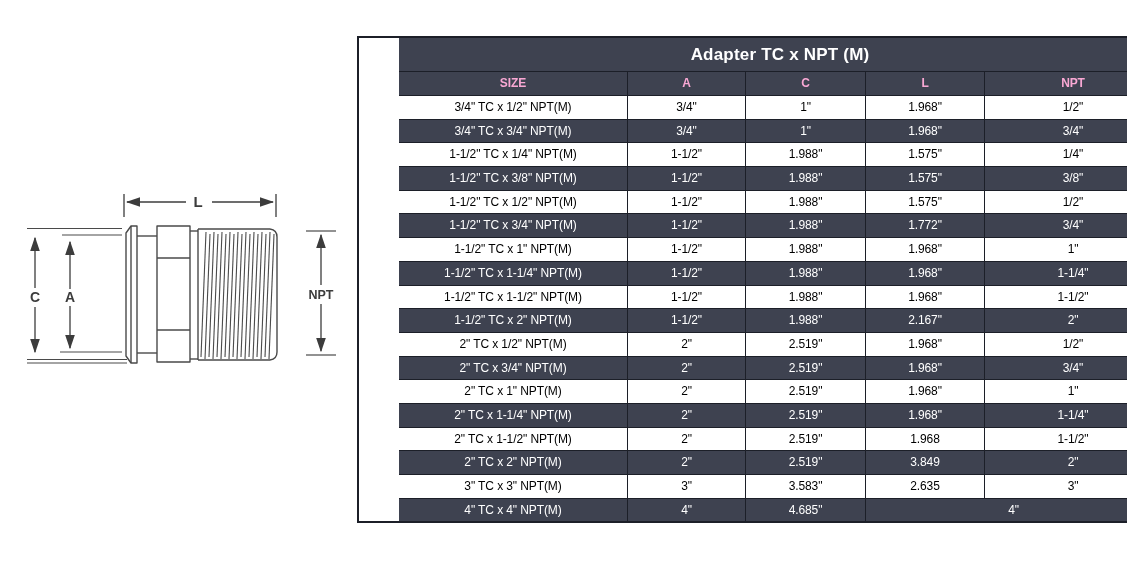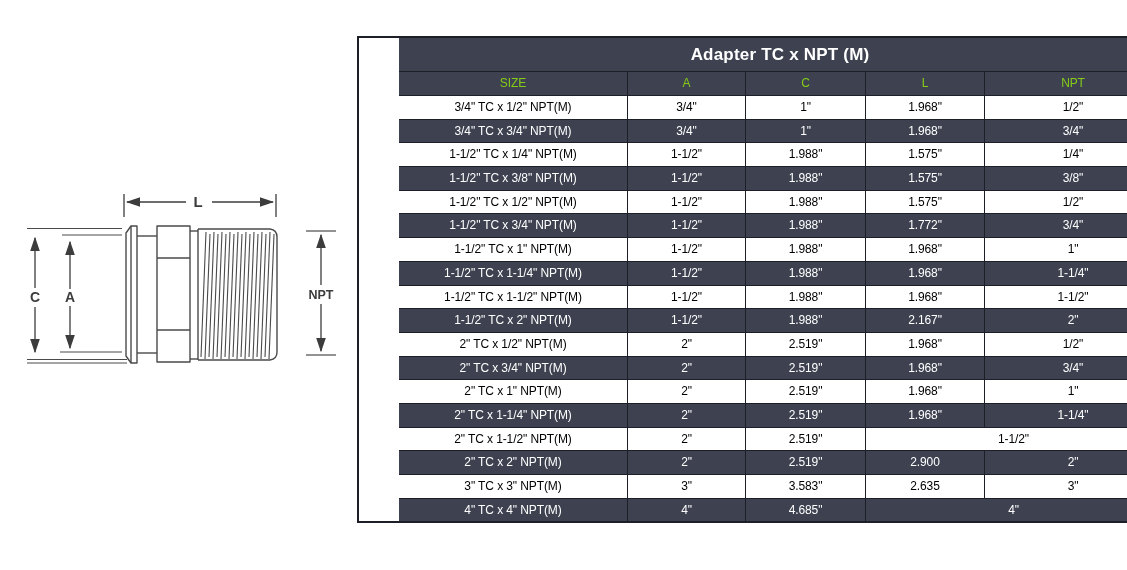--- a/index.html
+++ b/index.html
@@ -20,22 +20,22 @@
     position:absolute;left:357px;top:36px;width:806px;
     border:2px solid var(--grid);box-sizing:border-box;background:#fff;padding-left:40px;
   }
   .tbl-title{
     background:var(--slate);color:#fff;height:33px;line-height:33px;
     text-align:center;font-size:17px;font-weight:bold;letter-spacing:.2px;
     border-bottom:1px solid var(--grid);
   }
   .thead{display:flex;height:23px;border-bottom:1px solid var(--grid);}
   .hcell{
-    background:var(--slate);color:#84cc16;line-height:23px;font-size:11.5px;
-    font-weight:400;letter-spacing:.3px;
+    background:var(--slate);color:#f9a8d4;line-height:23px;font-size:11.5px;
+    font-weight:700;letter-spacing:.3px;
   }
   .trow{display:flex;height:22.7px;border-bottom:1px solid var(--grid);}
   .trow:last-child{border-bottom:none;}
   .cell{
     text-align:center;line-height:22.5px;font-size:12px;letter-spacing:-.1px;
     box-sizing:border-box;white-space:nowrap;overflow:hidden;
   }
   .c0{width:229px;border-right:1px solid var(--grid);}
   .c1{width:118px;border-right:1px solid var(--grid);}
   .c2{width:120px;border-right:1px solid var(--grid);}
@@ -238,27 +238,28 @@
         <div class="cell c0">2" TC x 1-1/4" NPT(M)</div>
         <div class="cell c1">2"</div>
         <div class="cell c2">2.519"</div>
         <div class="cell c3">1.968"</div>
         <div class="cell c4">1-1/4"</div>
       </div>
       <div class="trow light">
         <div class="cell c0">2" TC x 1-1/2" NPT(M)</div>
         <div class="cell c1">2"</div>
         <div class="cell c2">2.519"</div>
+        <div class="cell c3">1.968</div>
         <div class="cell c4">1-1/2"</div>
       </div>
       <div class="trow dark">
         <div class="cell c0">2" TC x 2" NPT(M)</div>
         <div class="cell c1">2"</div>
         <div class="cell c2">2.519"</div>
-        <div class="cell c3">2.900</div>
+        <div class="cell c3">3.849</div>
         <div class="cell c4">2"</div>
       </div>
       <div class="trow light">
         <div class="cell c0">3" TC x 3" NPT(M)</div>
         <div class="cell c1">3"</div>
         <div class="cell c2">3.583"</div>
         <div class="cell c3">2.635</div>
         <div class="cell c4">3"</div>
       </div>
       <div class="trow dark">

